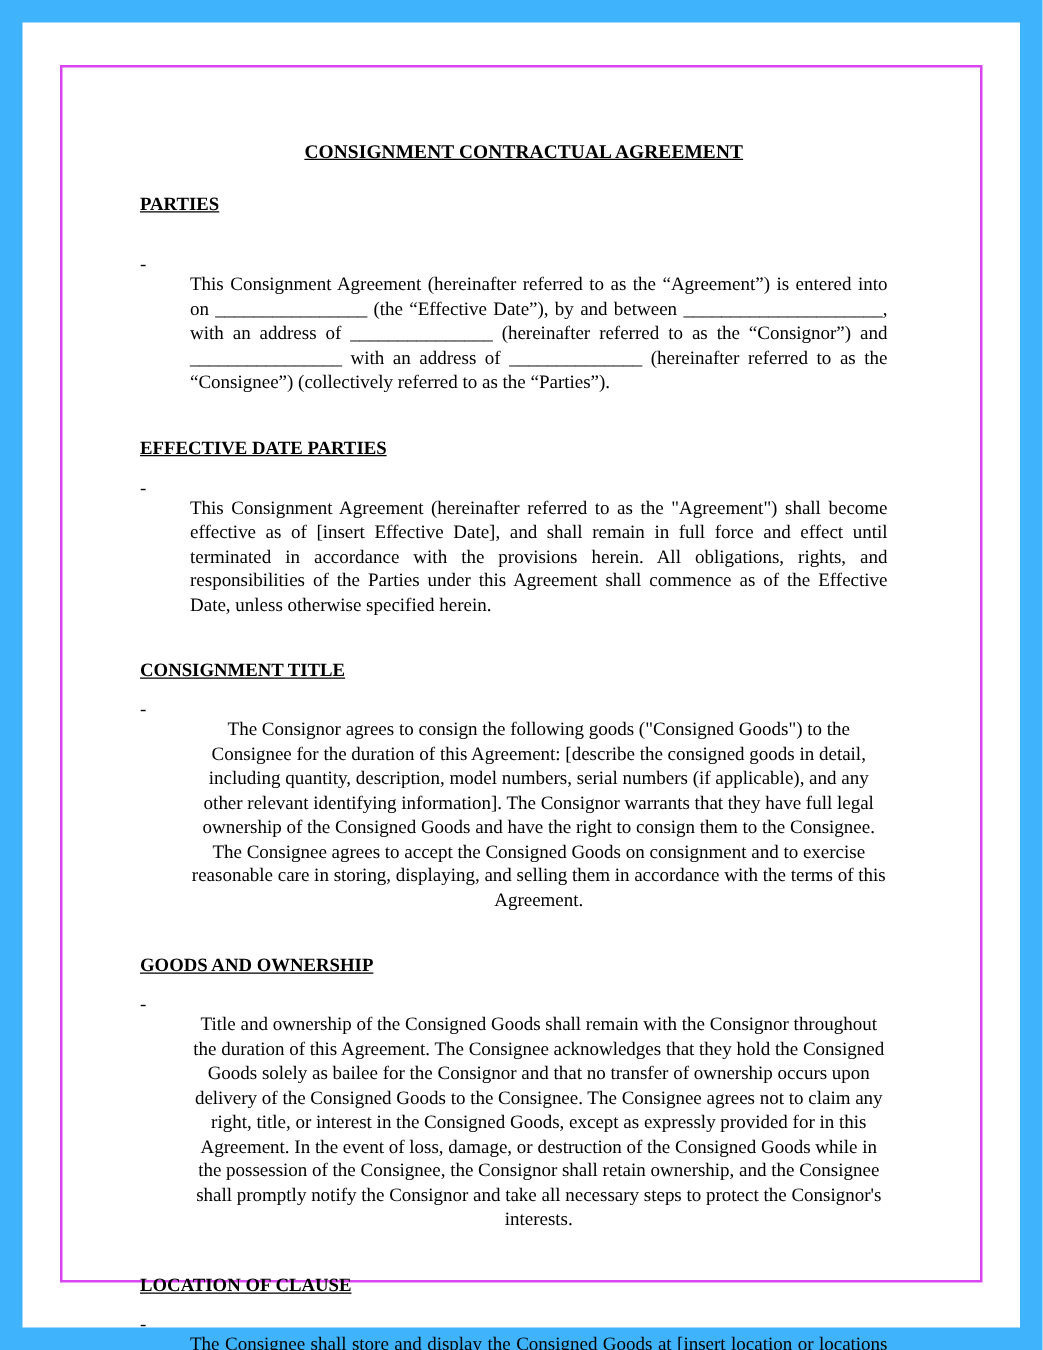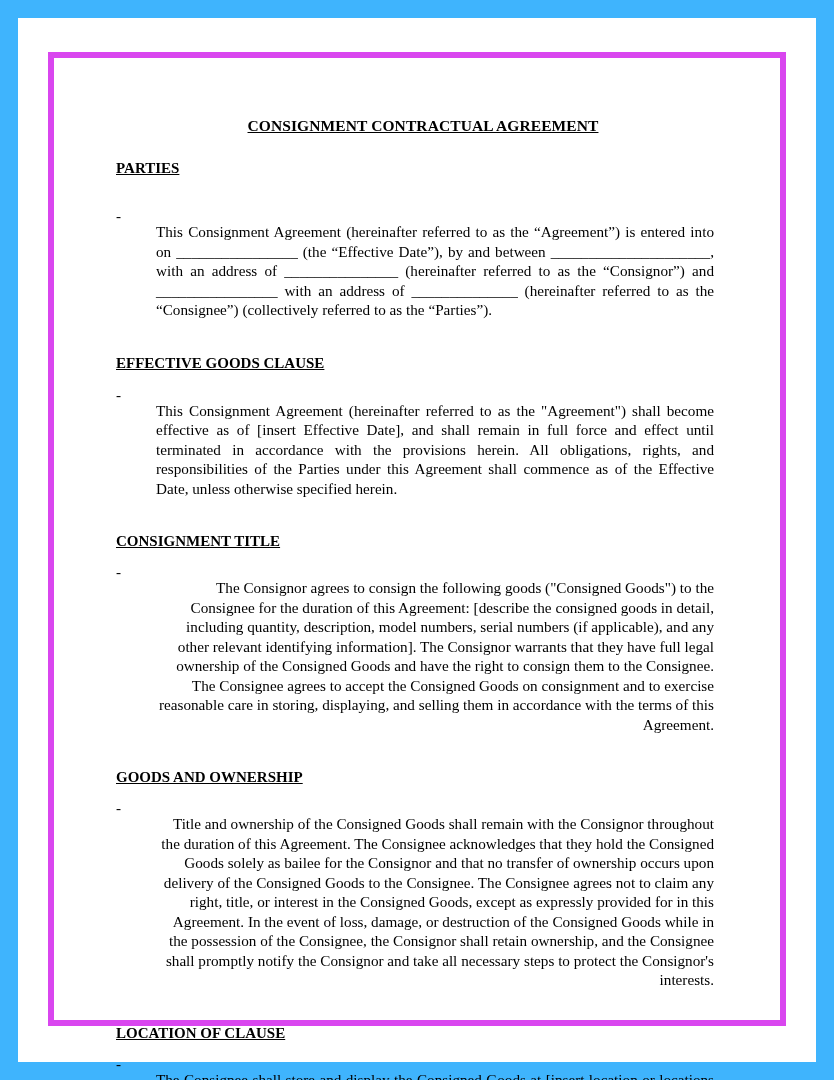--- a/index.html
+++ b/index.html
@@ -25,21 +25,21 @@
     box-sizing: border-box;
   }
 
   
   .page-border {
     position: absolute;
     left: 30px;
     top: 34px;
     width: 738px;
     height: 974px;
-    border: 6px solid #d946ef;
+    border: 2px solid #d946ef;
     box-sizing: border-box;
     background: #ffffff;
   }
 
   .doc-body {
     position: absolute;
     left: 62px;
     top: 58px;
     width: 614px;
     color: #000000;
@@ -88,21 +88,21 @@
     margin: 16px;
     hyphens: none;
   }
 
   .clause-text.justify {
     text-align: justify;
     text-align-last: left;
   }
 
   .clause-text.leftalign {
-    text-align: right;
+    text-align: center;
   }
 
   
   .section.parties          { margin-bottom: 18px; }
   .section.effective-date   { margin-bottom: 18px; }
   .section.consignment-goods{ margin-bottom: 18px; }
   .section.title-ownership  { margin-bottom: 18px; }
   .section.location-goods   { margin-bottom: 0; }
 
   .section.parties .section-heading        { margin-bottom: 29px; }
@@ -119,21 +119,21 @@
 
       <div class="section parties">
         <div class="section-heading">PARTIES</div>
         <div class="clause">
           <span class="clause-marker">-</span>
           <p class="clause-text justify">This Consignment Agreement (hereinafter referred to as the “Agreement”) is entered into on ________________ (the “Effective Date”), by and between _____________________, with an address of _______________ (hereinafter referred to as the “Consignor”) and ________________ with an address of ______________ (hereinafter referred to as the “Consignee”) (collectively referred to as the “Parties”).</p>
         </div>
       </div>
 
       <div class="section effective-date">
-        <div class="section-heading">EFFECTIVE GOODS CLAUSE</div>
+        <div class="section-heading">EFFECTIVE DATE PARTIES</div>
         <div class="clause">
           <span class="clause-marker">-</span>
           <p class="clause-text justify">This Consignment Agreement (hereinafter referred to as the "Agreement") shall become effective as of [insert Effective Date], and shall remain in full force and effect until terminated in accordance with the provisions herein. All obligations, rights, and responsibilities of the Parties under this Agreement shall commence as of the Effective Date, unless otherwise specified herein.</p>
         </div>
       </div>
 
       <div class="section consignment-goods">
         <div class="section-heading">CONSIGNMENT TITLE</div>
         <div class="clause">
           <span class="clause-marker">-</span>

